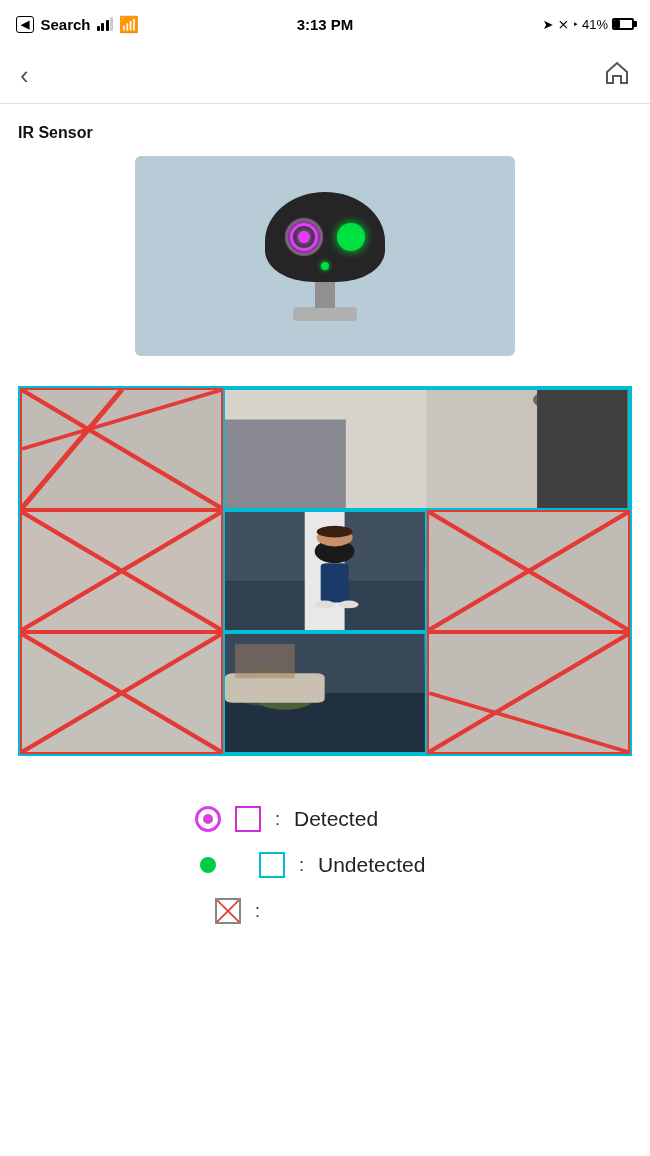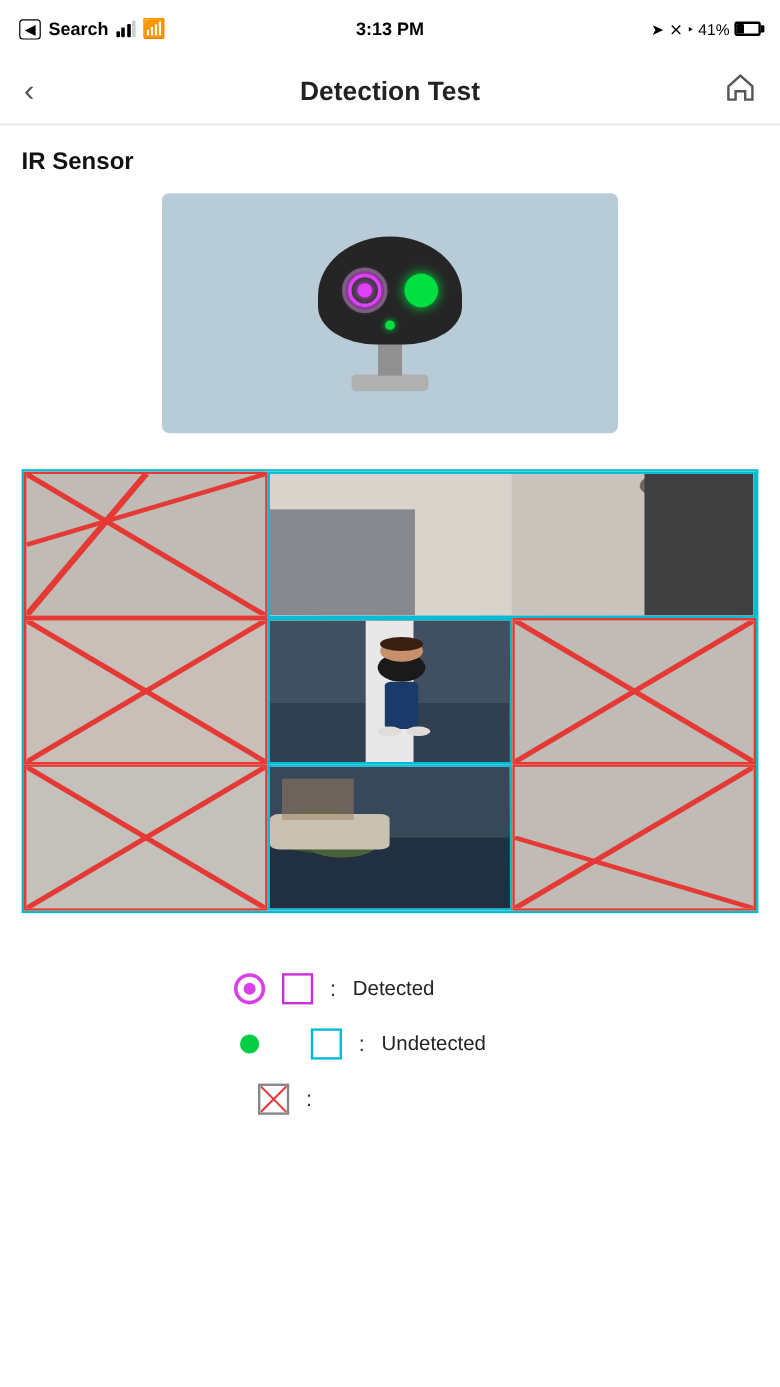--- a/index.html
+++ b/index.html
@@ -72,21 +72,21 @@
       font-size: 22px;
       color: #555;
       cursor: pointer;
     }
 
     
     .content {
       padding: 20px 18px 30px 18px;
     }
     .section-title {
-      font-size: 20px;
+      font-size: 16px;
       font-weight: 600;
       color: #111;
       margin-bottom: 14px;
     }
 
     
     .video-motion-section {
       margin-bottom: 30px;
     }
     .motion-grid {
@@ -190,21 +190,21 @@
       height: 100%;
       position: absolute;
       top: 0; left: 0;
     }
     .legend-colon {
       font-size: 18px;
       color: #333;
       font-weight: 400;
     }
     .legend-label {
-      font-size: 17px;
+      font-size: 21px;
       color: #222;
     }
 
     
     .signal-bars {
       display: flex;
       align-items: flex-end;
       gap: 1.5px;
       height: 14px;
     }
@@ -369,21 +369,20 @@
     <span style="font-size:13px;">‣</span>
     <span>41%</span>
     <div class="battery-icon">
       <div class="battery-fill"></div>
     </div>
   </div>
 </div>
 
 <div class="nav-bar">
   <span class="nav-back">‹</span>
-  <span class="nav-title">Detection Test</span>
   <span class="nav-home">
     <svg width="26" height="26" viewBox="0 0 26 26" fill="none" xmlns="http://www.w3.org/2000/svg">
       <path d="M3 12L13 3L23 12V23H17V16H9V23H3V12Z" stroke="#555" stroke-width="2" fill="none"></path>
     </svg>
   </span>
 </div>
 
 <div class="content">
 
   <div class="section-title">IR Sensor</div>

